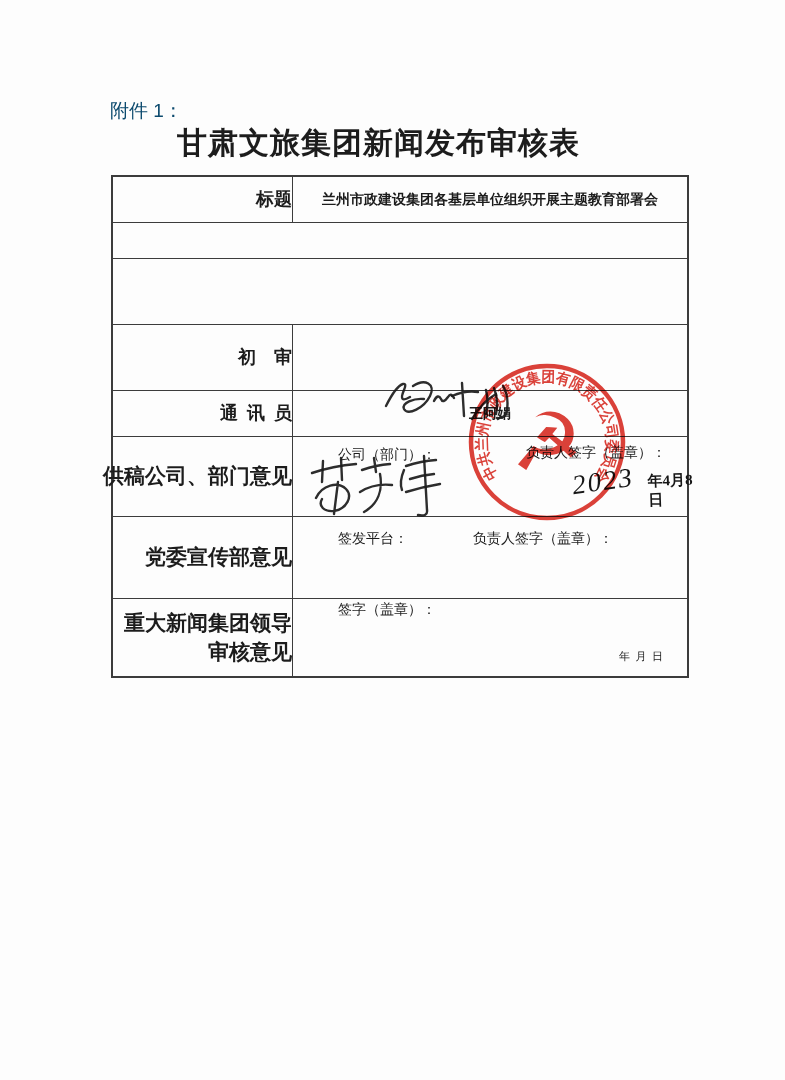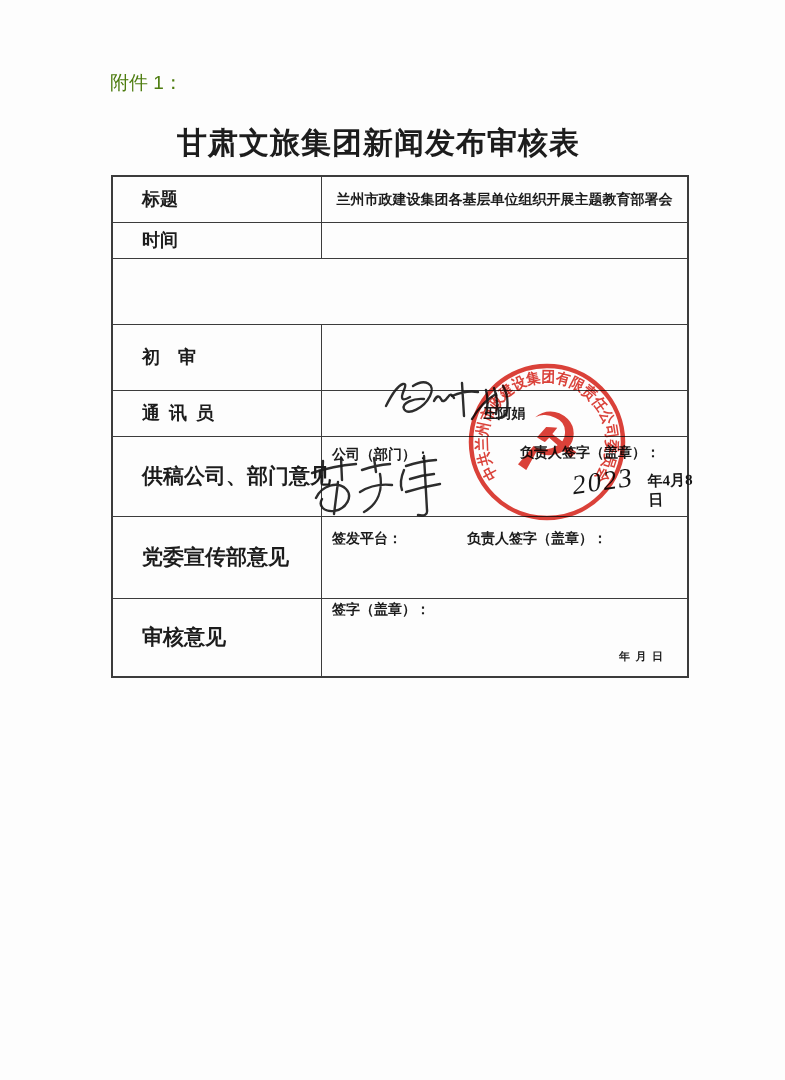--- a/index.html
+++ b/index.html
@@ -1,37 +1,37 @@
 <!DOCTYPE html>
 <html style="--stamp: #d7261d;"><head>
 <meta charset="utf-8">
 <style>
   html,body{margin:0;padding:0;background:#ffffff;}
   .page{position:relative;width:785px;height:1080px;background:#fdfdfd;overflow:hidden;
         font-family:"Liberation Serif", serif;color:#1c1c1c;}
 
-  .attachment{position:absolute;left:110px;top:70px;font-size:19px;
-              font-family:"Liberation Sans", sans-serif;color:#4d7c0f;}
+  .attachment{position:absolute;left:110px;top:98px;font-size:19px;
+              font-family:"Liberation Sans", sans-serif;color:#0c4a6e;}
   .doc-title{position:absolute;left:0;top:123px;width:785px;margin:0;text-align:center;
              font-size:30px;font-weight:bold;letter-spacing:1px;transform:translateX(-14px);}
 
   .form-table{position:absolute;left:111px;top:175px;width:578px;
               border:2px solid #3c3c3c;box-sizing:border-box;}
   .row{display:flex;border-top:1.6px solid #3c3c3c;box-sizing:border-box;}
   .row:first-child{border-top:none;}
   .r1{height:45px}.r2{height:36px}.r3{height:66px}.r4{height:46px}
   .r5{height:66px}.r6{height:80px}.r7{height:82px}.r8{height:78px}
   .cl{width:180px;flex:0 0 180px;border-right:1.6px solid #3c3c3c;box-sizing:border-box;
-      display:flex;flex-direction:column;align-items:flex-start;justify-content:center;
-      font-weight:bold;font-size:18px;white-space:pre;text-align:center;line-height:29px;margin-left:29px;}
+      display:flex;flex-direction:column;align-items:flex-end;justify-content:center;
+      font-weight:bold;font-size:18px;white-space:pre;text-align:center;line-height:29px;}
   .cl.small{font-size:21px;}
   .cr{flex:1;position:relative;display:flex;align-items:center;justify-content:center;
       font-weight:bold;font-size:14px;white-space:pre;}
   .cr.big{font-size:15px;}
-  .fld{position:absolute;font-size:14px;font-weight:bold;white-space:pre;}
+  .fld{position:absolute;font-size:14px;font-weight:normal;white-space:pre;margin-left:35px;}
   .f6a{left:10px;top:9px;}   .f6b{left:198px;top:7px;}
   .f7a{left:10px;top:13px;text-align:center;}  .f7b{left:145px;top:13px;}
   .f8a{left:10px;top:2px;}   .f8date{right:24px;bottom:12px;font-size:11px;}
 
   .ink{position:absolute;left:0;top:0;pointer-events:none;z-index:5;}
   .ink path{fill:none;stroke:#1b1b1b;stroke-width:2.4;stroke-linecap:round;
             stroke-linejoin:round;opacity:.92;}
 
   .hw-date{position:absolute;left:572px;top:462px;width:135px;height:48px;z-index:5;}
   .hw-year{position:absolute;left:0;top:4px;font-size:27px;font-style:italic;
@@ -56,21 +56,20 @@
   <h1 class="doc-title">甘肃文旅集团新闻发布审核表</h1>
 
   <div class="form-table">
 
     <div class="row r1">
       <div class="cl"><span>标题</span></div>
       <div class="cr"><span>兰州市政建设集团各基层单位组织开展主题教育部署会</span></div>
     </div>
 
     <div class="row r2">
-      <div class="cl"><span>时间</span></div>
     </div>
 
     <div class="row r3">
     </div>
 
     <div class="row r5">
       <div class="cl"><span>初    审</span></div>
       <div class="cr"></div>
     </div>
 
@@ -90,20 +89,21 @@
     <div class="row r7">
       <div class="cl small"><span>党委宣传部意见</span></div>
       <div class="cr">
         <span class="fld f7a">签发平台：</span>
         <span class="fld f7b">负责人签字（盖章）：</span>
       </div>
     </div>
 
     <div class="row r8">
       <div class="cl small">
+        <span>重大新闻集团领导</span>
         <span>审核意见</span>
       </div>
       <div class="cr">
         <span class="fld f8a">签字（盖章）：</span>
         <span class="fld f8date">年  月  日</span>
       </div>
     </div>
 
   </div>
 

